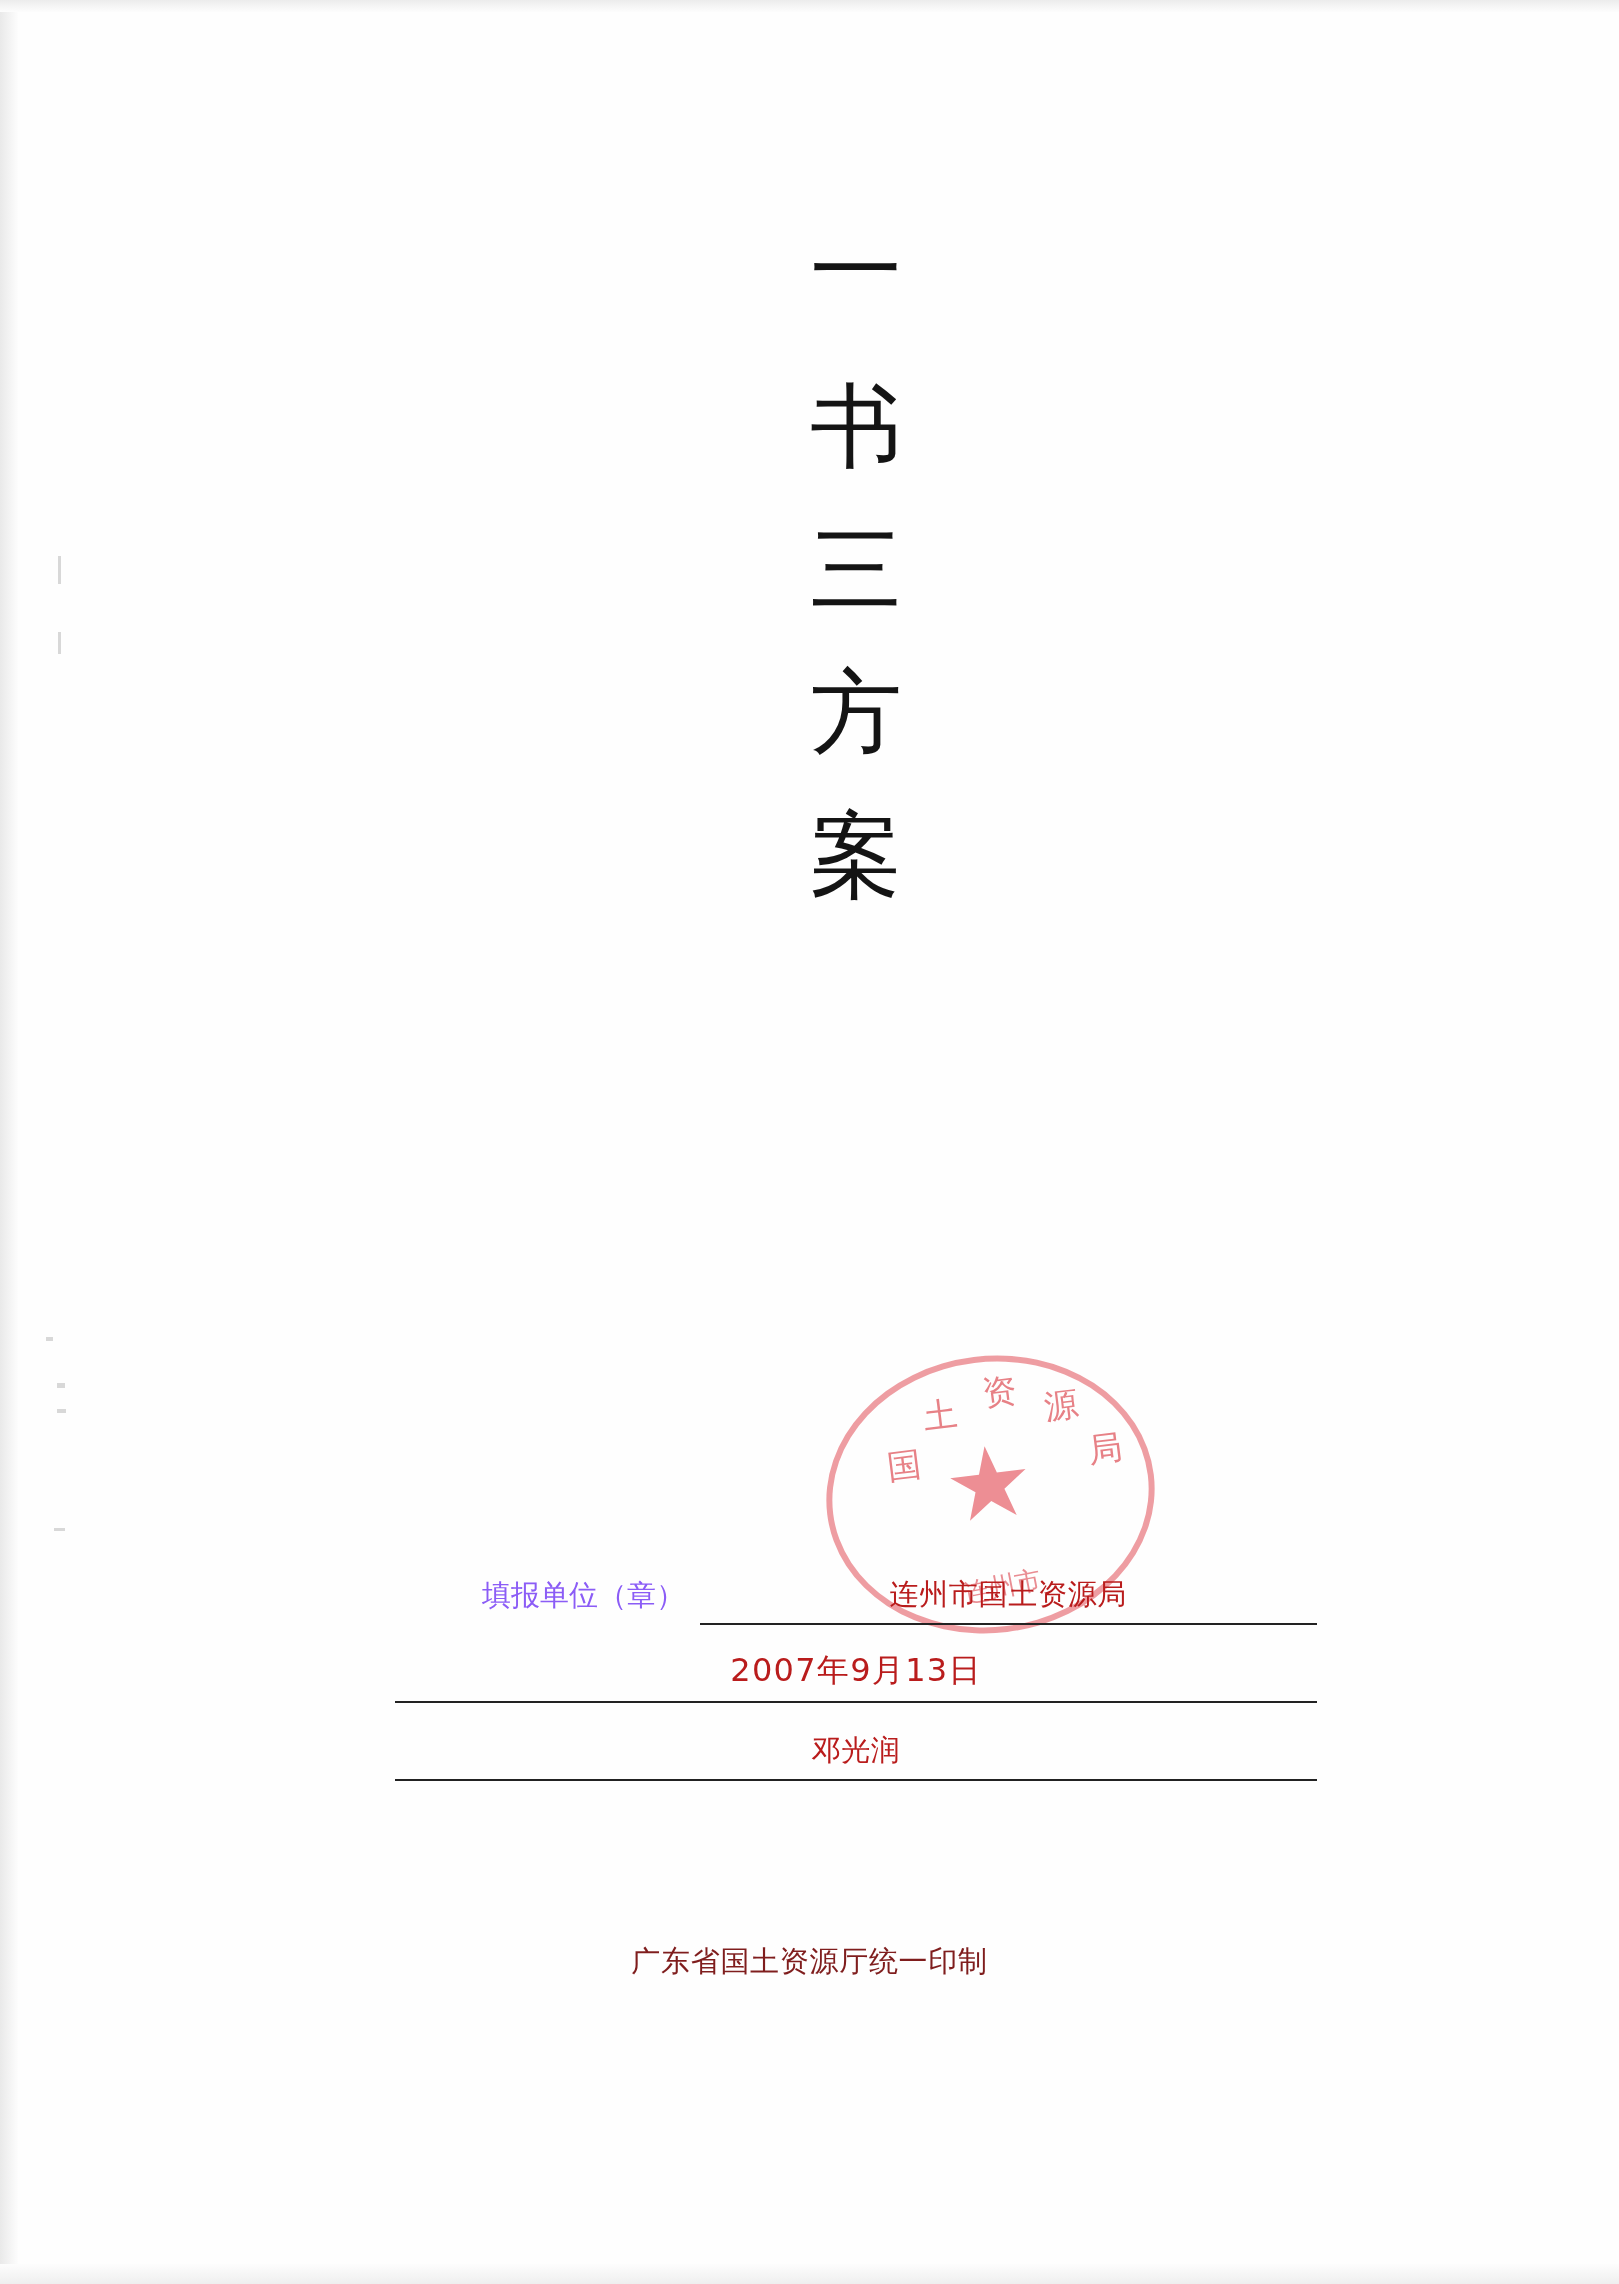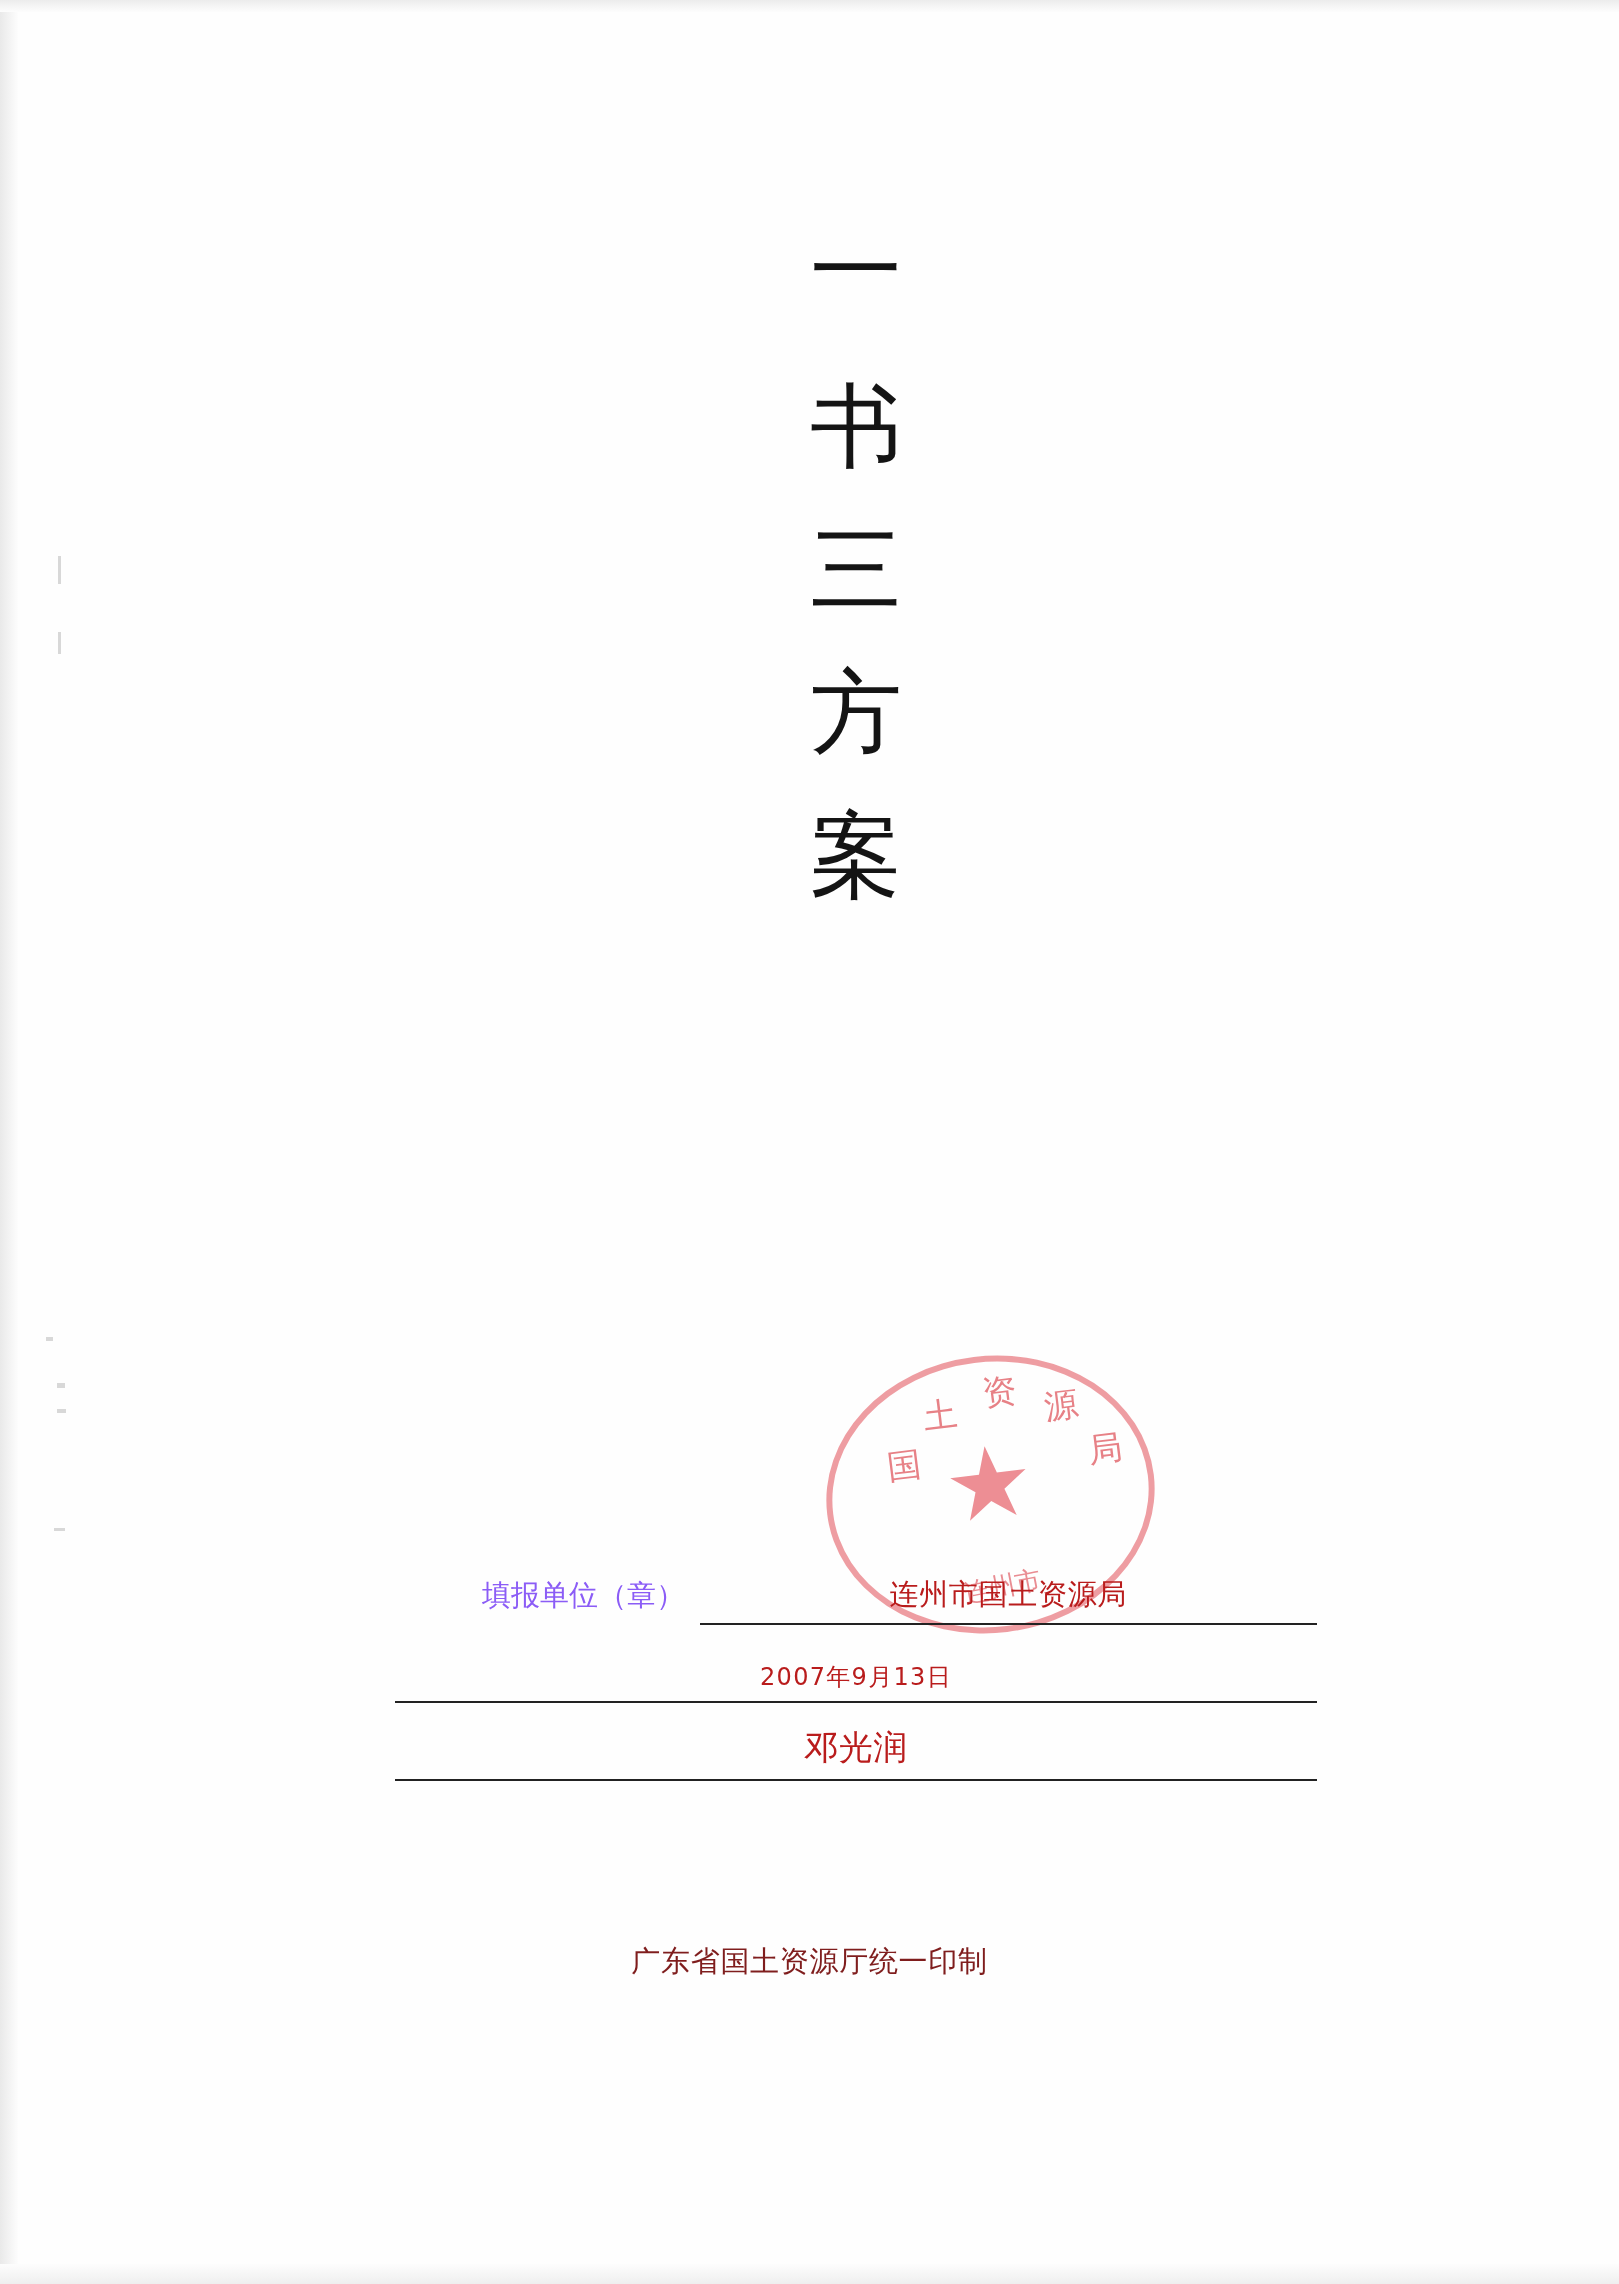--- a/index.html
+++ b/index.html
@@ -100,25 +100,25 @@
     position: relative;
   }
   .field-value {
     font-size: 29px;
     color: #b91c1c;
     font-family: "DejaVu Serif", "Liberation Serif", serif;
     letter-spacing: 0.7px;
   }
   .field-value.handwrite {
     font-family: "DejaVu Sans", "Liberation Sans", sans-serif;
-    font-size: 34px;
+    font-size: 29px;
   }
   .field-value.date {
     font-family: "DejaVu Sans", "Liberation Sans", sans-serif;
-    font-size: 24px;
+    font-size: 32px;
     letter-spacing: 1.3px;
   }
 
   
   .seal {
     position: absolute;
     left: 826px;
     top: 1356px;
     width: 329px;
     height: 277px;

